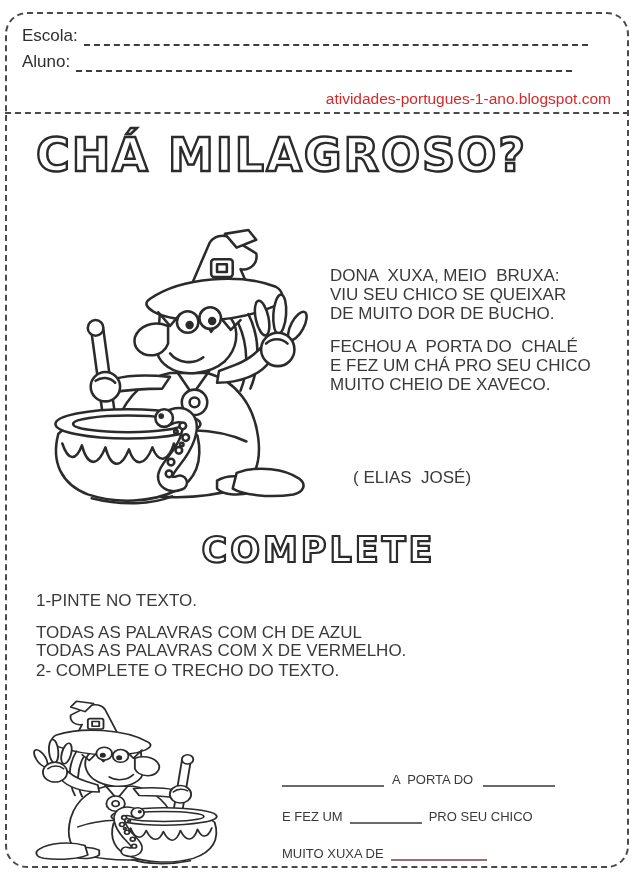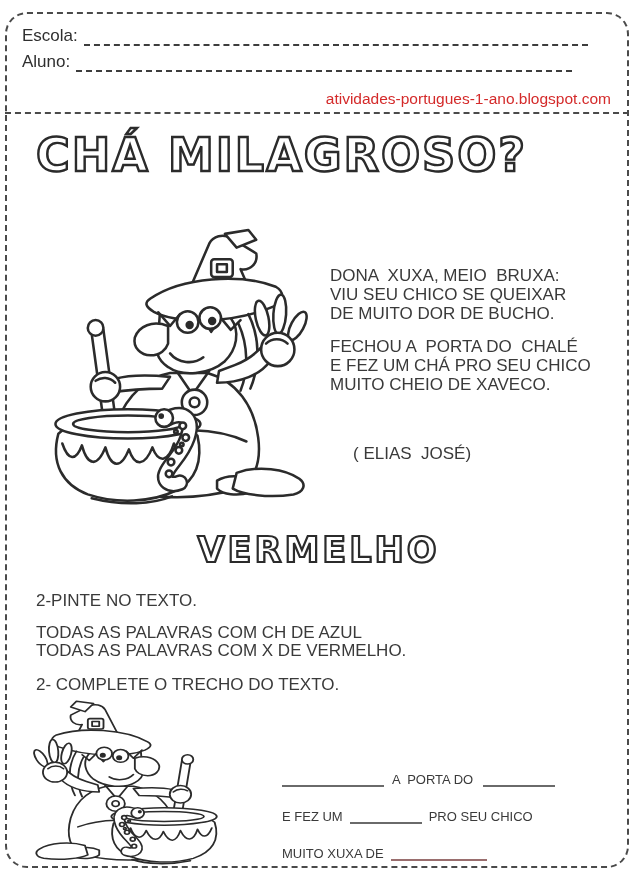--- a/index.html
+++ b/index.html
@@ -22,25 +22,25 @@
     color:#ffffff; -webkit-text-stroke:2.4px #2b2b2b;
     text-shadow:1px 1px 0 #8a8a8a; }
   .bubble-sub { position:absolute; left:0; top:530px; width:637px; text-align:center;
     font-family:"DejaVu Sans",sans-serif; font-weight:bold; font-size:35px; letter-spacing:3px;
     color:#ffffff; -webkit-text-stroke:2.2px #2b2b2b;
     text-shadow:1px 1px 0 #8a8a8a; }
 
   .poem { position:absolute; left:330px; top:266px; font-size:17px; line-height:19px; color:#3a3a3a; }
   .poem .stanza { margin-bottom:14px; }
   .pre { white-space:pre; }
-  .poem-author { position:absolute; left:353px; top:444px; font-size:17px; color:#3a3a3a; }
+  .poem-author { position:absolute; left:353px; top:468px; font-size:17px; color:#3a3a3a; }
 
   .instructions { position:absolute; left:36px; top:592px; font-size:17px; line-height:18px; color:#3a3a3a; }
   .instructions .task1 { margin-bottom:14px; }
-  .instructions .task2 { margin-top:16px; }
+  .instructions .task2 { margin-top:2px; }
 
   .fill-section { position:absolute; left:282px; top:750px; font-size:13px; color:#3a3a3a; }
   .fill-line { height:37px; display:flex; align-items:flex-end; }
   .blank { display:inline-block; border-bottom:2px solid #6a6a6a; height:16px; }
   .blank.b1 { width:102px; margin-right:8px; }
   .blank.b2 { width:72px; margin-left:10px; }
   .blank.b3 { width:72px; margin:0 7px; }
   .blank.b4 { width:96px; margin-left:7px; border-bottom-color:#9a6e6e; }
 
   .witch-large { position:absolute; left:12px; top:228px; }
@@ -139,24 +139,24 @@
     <div class="pre">DE MUITO DOR DE BUCHO.</div>
   </div>
   <div class="stanza">
     <div class="pre">FECHOU A  PORTA DO  CHALÉ</div>
     <div class="pre">E FEZ UM CHÁ PRO SEU CHICO</div>
     <div class="pre">MUITO CHEIO DE XAVECO.</div>
   </div>
 </div>
 <div class="poem-author pre">( ELIAS  JOSÉ)</div>
 
-<div class="bubble-sub">VERMELHO</div>
+<div class="bubble-sub">COMPLETE</div>
 
 <div class="instructions">
-  <div class="task1">2-PINTE NO TEXTO.</div>
+  <div class="task1">1-PINTE NO TEXTO.</div>
   <div>TODAS AS PALAVRAS COM CH DE AZUL</div>
   <div>TODAS AS PALAVRAS COM X DE VERMELHO.</div>
   <div class="task2">2- COMPLETE O TRECHO DO TEXTO.</div>
 </div>
 
 <div class="witch-small">
   <svg width="228" height="170" viewBox="0 0 320 292" preserveAspectRatio="none">
     <use href="#witch-art" transform="translate(320,0) scale(-1,1)"></use>
   </svg>
 </div>

